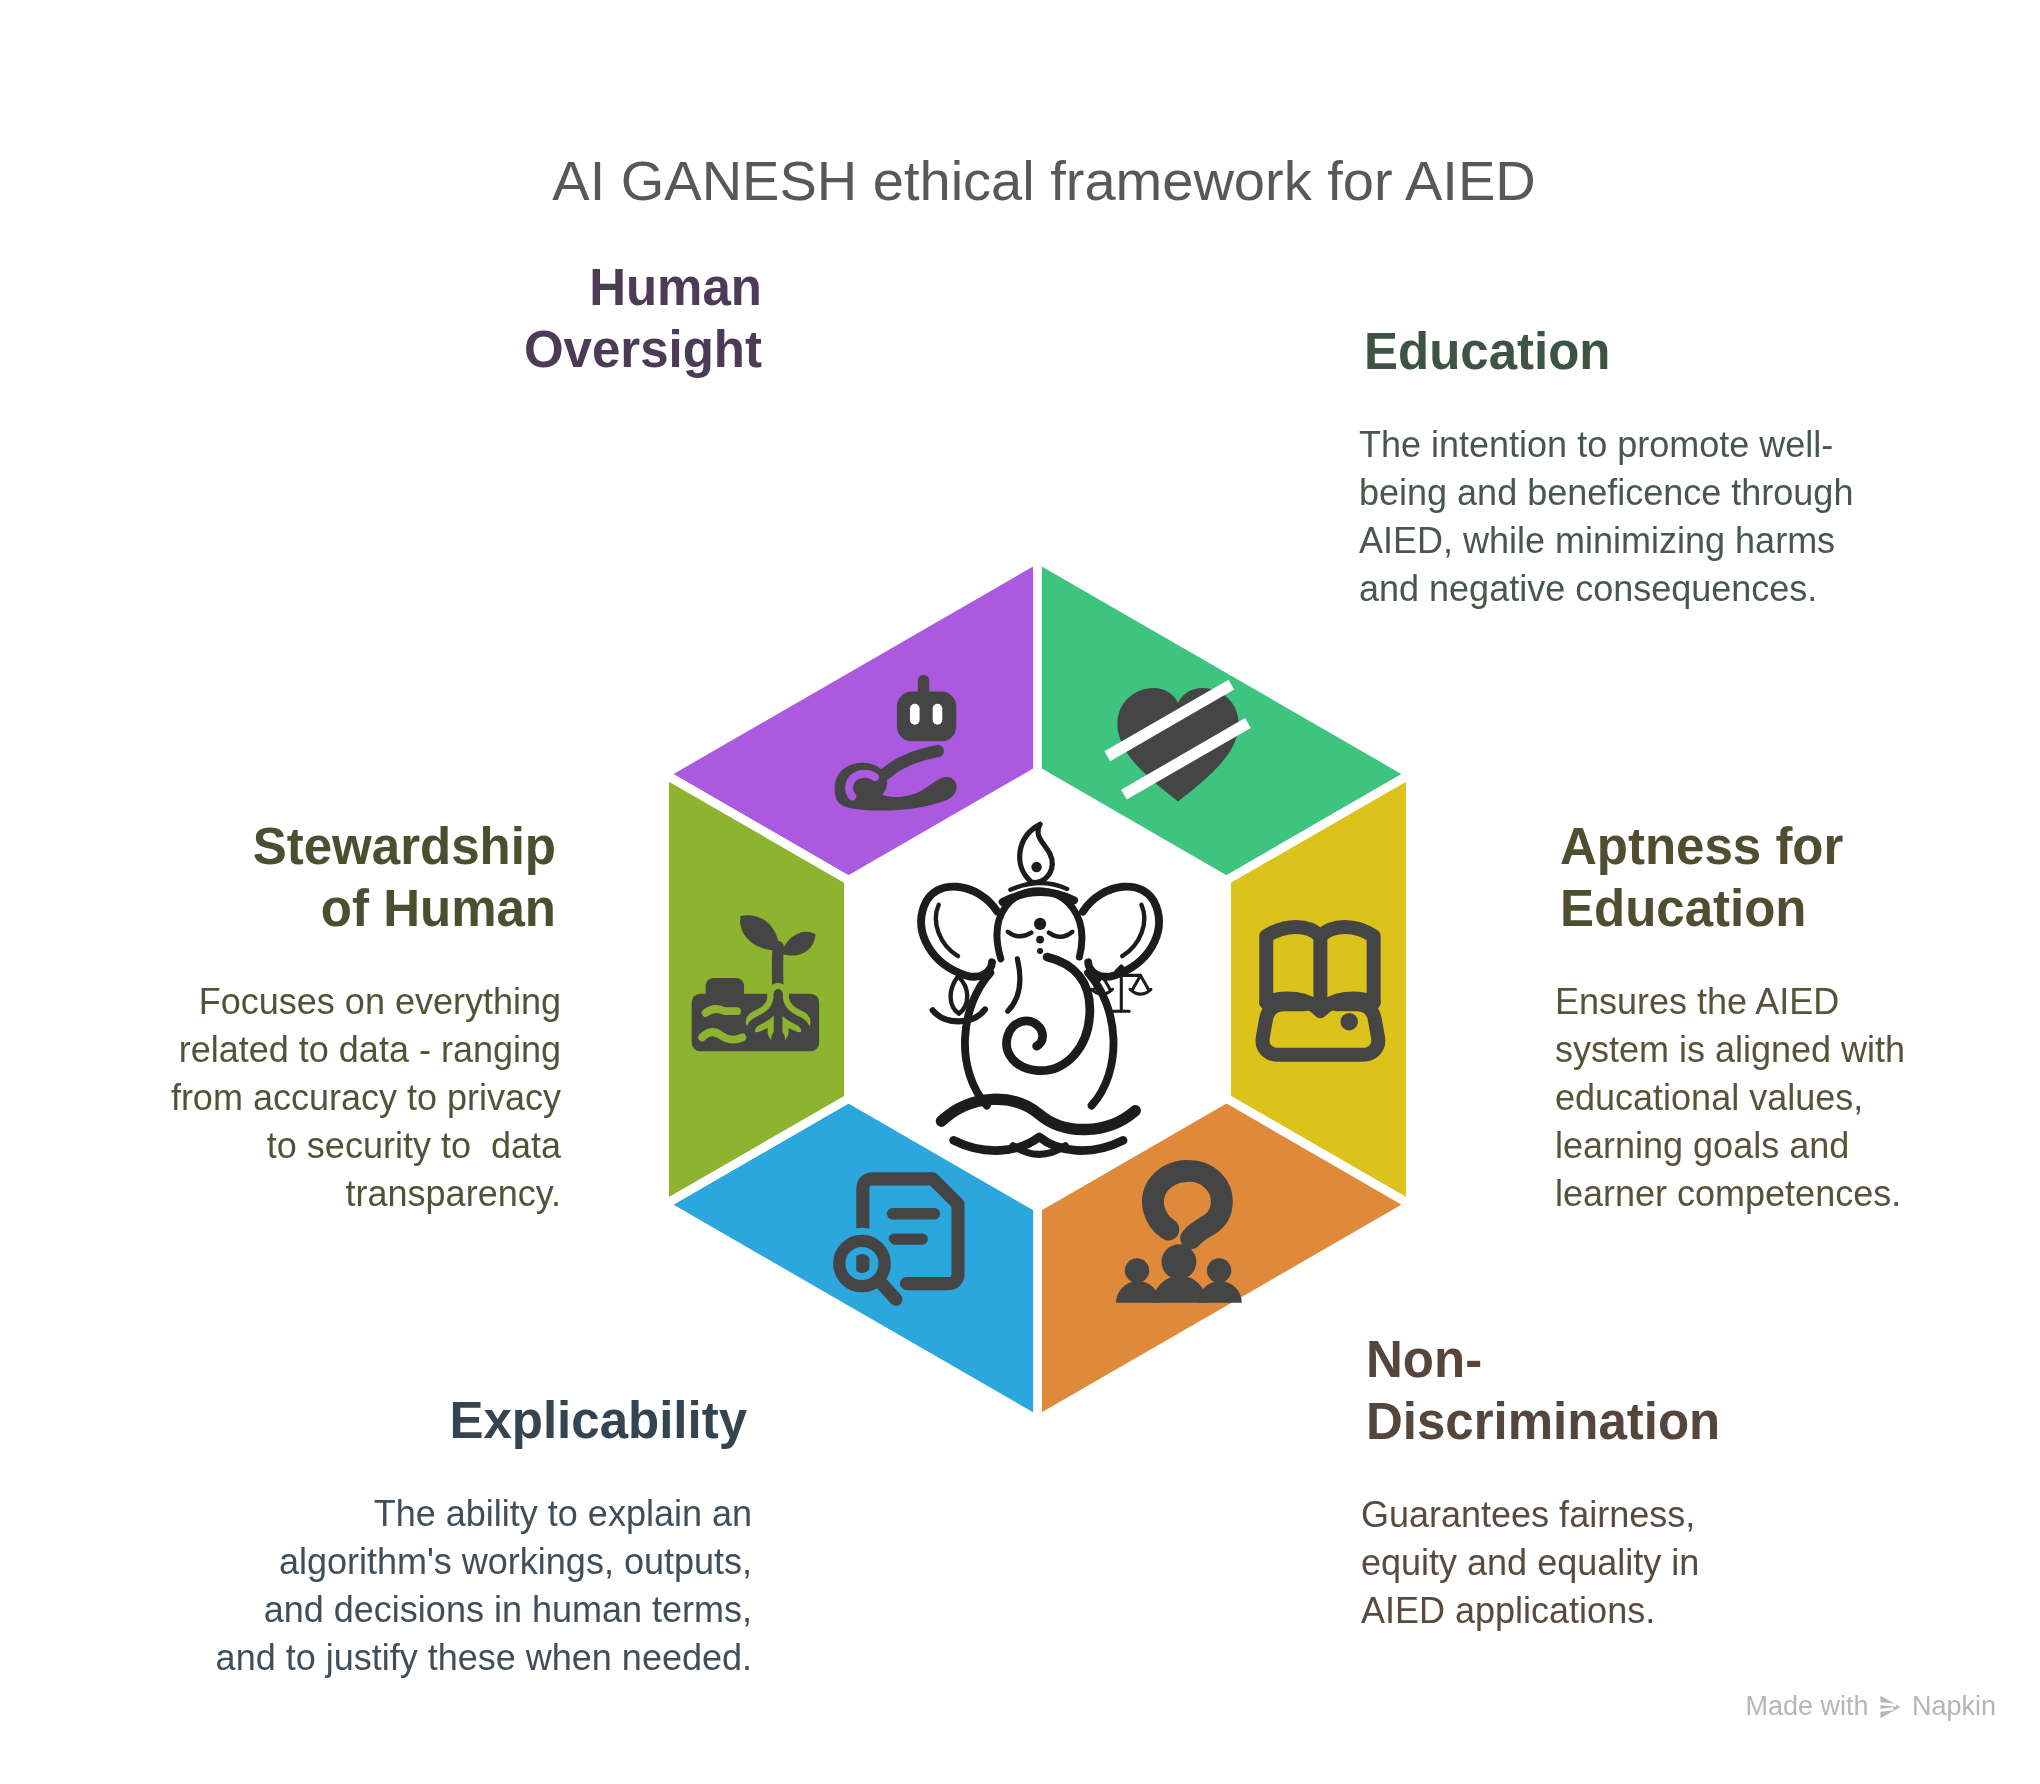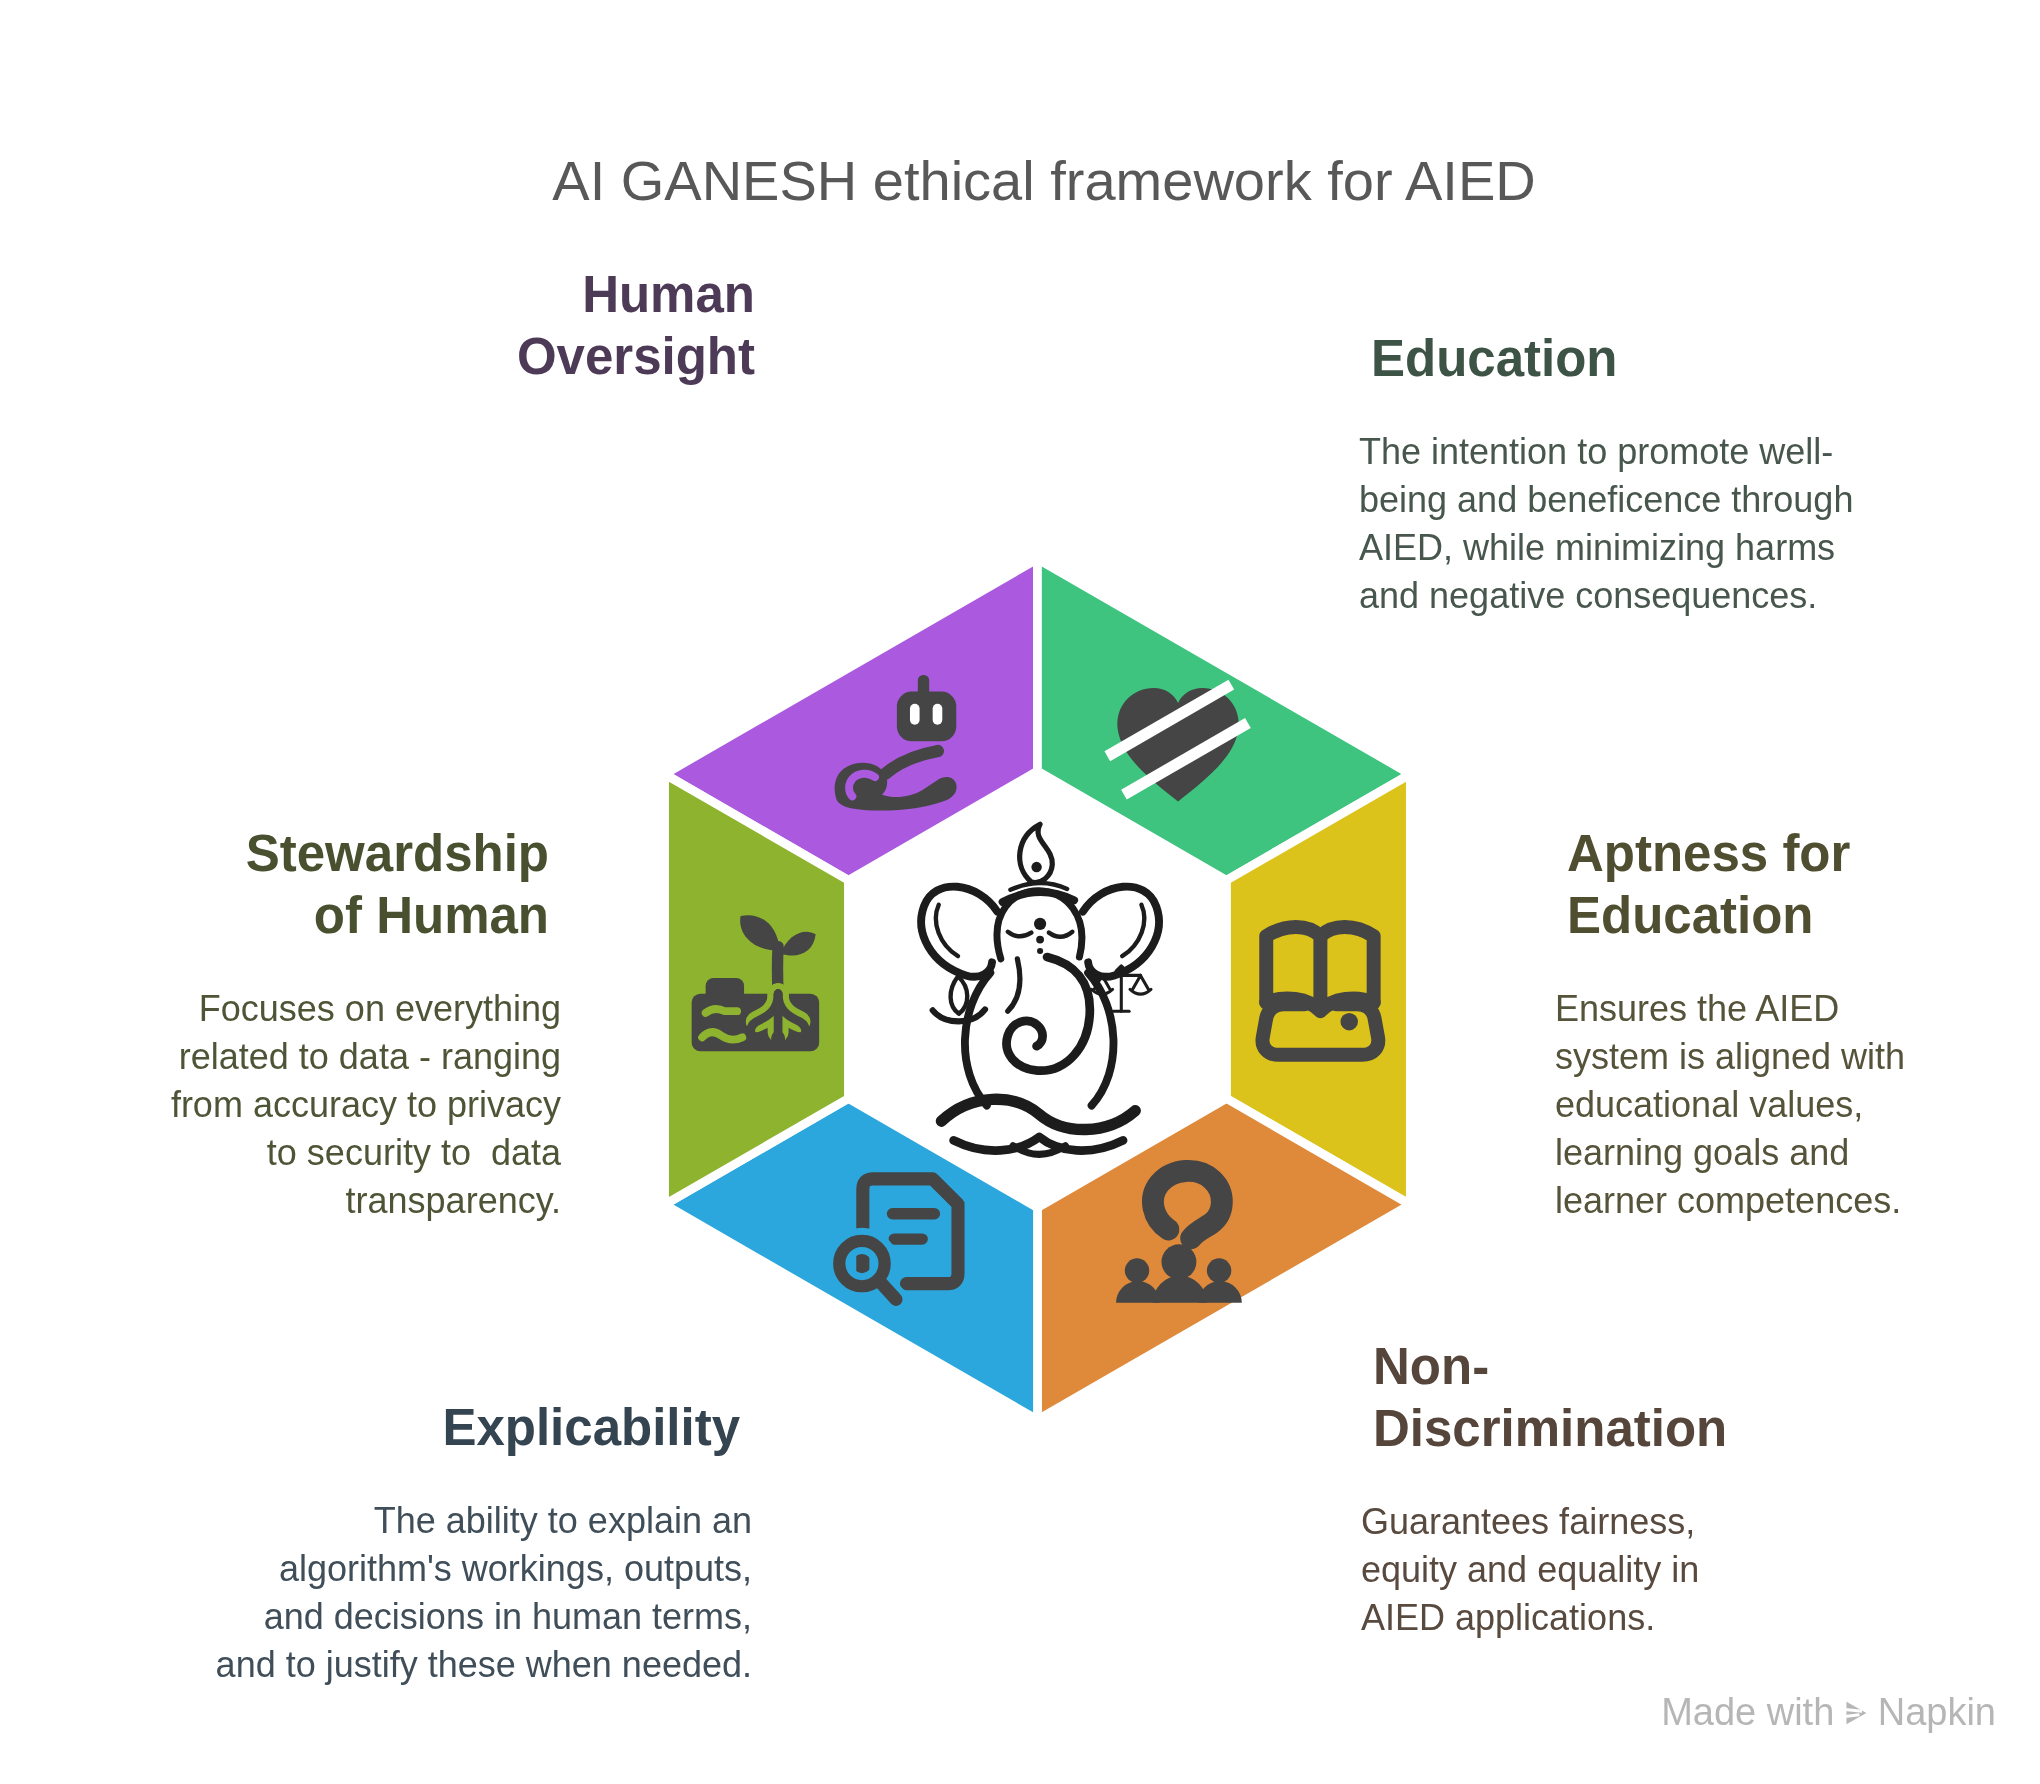--- a/index.html
+++ b/index.html
@@ -7,32 +7,32 @@
     width:2040px;height:1784px;position:relative;overflow:hidden;
     background:#ffffff;
     font-family:"Liberation Sans", sans-serif;
   }
   .page-title{
     position:absolute;top:148px;left:1044px;transform:translateX(-50%);
     font-size:56px;font-weight:400;white-space:nowrap;
   }
   .sec{position:absolute;}
   .sec-heading{
-    margin:12px;font-size:51px;font-weight:700;line-height:62px;
+    margin:5px;font-size:51px;font-weight:700;line-height:62px;
     white-space:pre-wrap;
   }
   .sec-body{
     margin:38px 0 0 0;font-size:36px;font-weight:400;line-height:48px;
     white-space:pre-wrap;
   }
   .hex-svg{position:absolute;left:0;top:0;}
   .watermark{
     position:absolute;right:44px;top:1691px;
     display:flex;align-items:center;gap:8.7px;
-    font-size:38px;font-weight:500;
+    font-size:27px;font-weight:500;
   }
   .watermark .wm-text{white-space:nowrap;}
 </style>
 </head>
 <body>
 
 <div class="page-title" style="color: rgb(88, 88, 88);">AI GANESH ethical framework for AIED</div>
 
 <svg class="hex-svg" width="2040" height="1784" viewBox="0 0 2336 2043">
 

